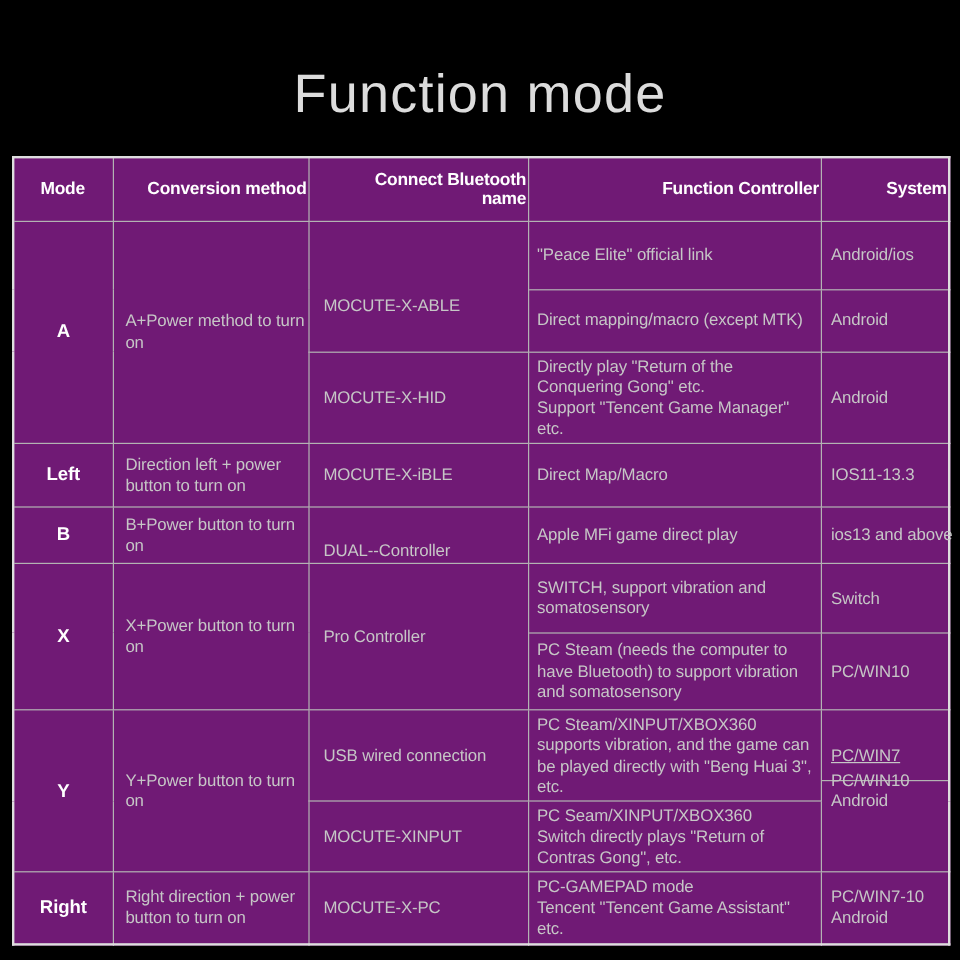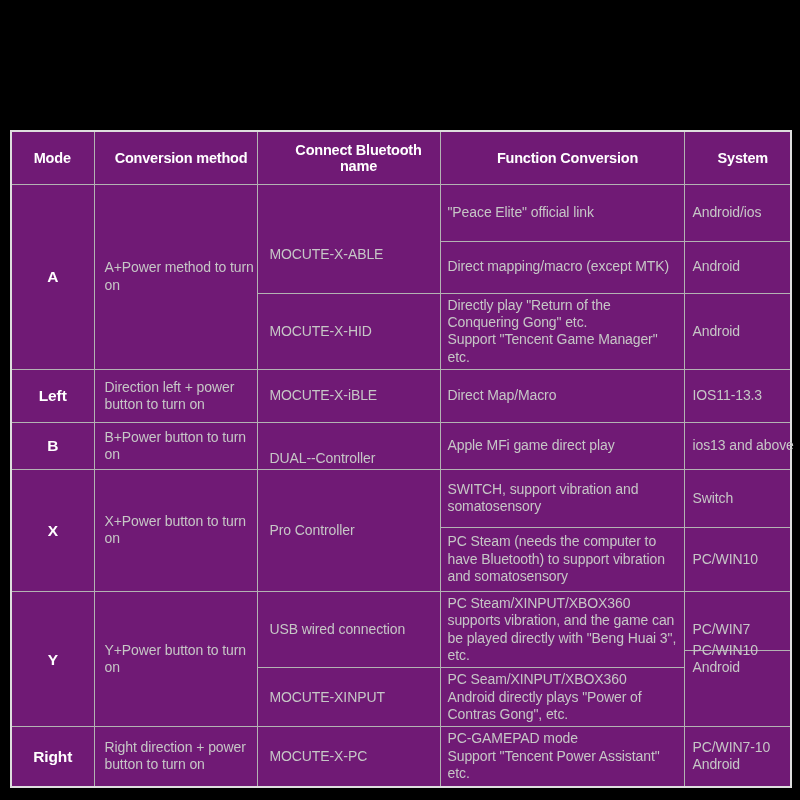--- a/index.html
+++ b/index.html
@@ -3,59 +3,60 @@
 <meta charset="utf-8">
 <style>
   html,body{margin:0;padding:0;background:#000;}
   .stage{position:relative;width:800px;height:800px;background:#000;overflow:hidden;
          font-family:"Liberation Sans","DejaVu Sans",sans-serif;}
   .title{position:absolute;top:52px;left:0;width:800px;text-align:center;
          font-size:45px;font-weight:normal;color:#dcdcdc;letter-spacing:1px;}
   table.fm{position:absolute;left:10px;top:130px;width:780px;table-layout:fixed;
            border-collapse:collapse;border:2px solid #dedede;background:#701a75;}
   .fm td,.fm th{border:1px solid #b3b3b3;overflow:visible;}
-  .fm th{color:#ffffff;font-weight:bold;font-size:14.5px;text-align:center;
+  .fm th{color:#ffffff;font-weight:bold;font-size:14.5px;text-align:right;
          padding-left:12px;letter-spacing:-0.2px;}
   .fm th.center{text-align:center;padding-left:0;}
   .fm th.tight{padding-left:21px;}
   .fm td{color:#c6c6c6;font-size:14px;line-height:1.24;vertical-align:middle;
          letter-spacing:-0.1px;}
   td.mode{color:#ffffff;font-weight:bold;font-size:15.5px;text-align:center;}
   td.conv{padding-left:10px;padding-right:2px;}
   td.bt{padding-left:12px;padding-right:4px;}
   td.desc{padding:3px 4px 3px 7px;white-space:pre-line;}
   td.sys{padding-left:8px;padding-right:12px;white-space:pre-line;}
   td.sys.nw{white-space:nowrap;}
   td.bt-low span{position:relative;top:16px;display:inline-block;}
   td.bt-bottom{vertical-align:bottom;padding-bottom:2px;}
-  td.sys-y{position:relative;padding:0;vertical-align:top;}
+  td.sys-y{position:relative;padding:0;vertical-align:top;text-decoration:underline;}
   .sys-y-top{padding:12px 0 0 8px;}
   .sys-y-line{position:absolute;top:58px;left:0;right:0;height:1px;background:#b3b3b3;}
   .sys-y-bottom{position:absolute;top:50px;left:8px;white-space:pre-line;}
 </style>
 </head>
 <body>
 
 <div class="stage">
+  <div class="title">Function mode</div>
 
   <table class="fm">
     <colgroup>
       <col style="width:83px">
         <col style="width:163px">
         <col style="width:183px">
       <col style="width:244px">
         <col style="width:107px">
     </colgroup>
 
     <tbody>
         <tr style="height:53px">
       <th class="center">Mode</th>
       <th>Conversion method</th>
       <th class="tight">Connect Bluetooth name</th>
-      <th>Function Conversion</th>
+      <th>Function Controller</th>
       <th>System</th>
     </tr>
 
     <tr style="height:57px">
       <td class="mode" rowspan="3">A</td>
       <td class="conv" rowspan="3">A+Power method to turn on</td>
       <td class="bt bt-low" rowspan="2"><span>MOCUTE-X-ABLE</span></td>
       <td class="desc">"Peace Elite" official link</td>
       <td class="sys">Android/ios</td>
     </tr>
@@ -106,27 +107,27 @@
       <td class="sys sys-y" rowspan="2">
         <div class="sys-y-top">PC/WIN7</div>
         <div class="sys-y-line"></div>
         <div class="sys-y-bottom">PC/WIN10
 Android</div>
       </td>
     </tr>
     <tr style="height:57px">
       <td class="bt">MOCUTE-XINPUT</td>
       <td class="desc">PC Seam/XINPUT/XBOX360
-Android directly plays "Power of Contras Gong", etc.</td>
+Switch directly plays "Return of Contras Gong", etc.</td>
     </tr>
 
     <tr style="height:58px">
       <td class="mode">Right</td>
       <td class="conv">Right direction + power button to turn on</td>
       <td class="bt">MOCUTE-X-PC</td>
       <td class="desc">PC-GAMEPAD mode
-Support "Tencent Power Assistant" etc.</td>
+Tencent "Tencent Game Assistant" etc.</td>
       <td class="sys">PC/WIN7-10
 Android</td>
     </tr>
   </tbody>
     </table>
 </div>
 
 </body></html>

